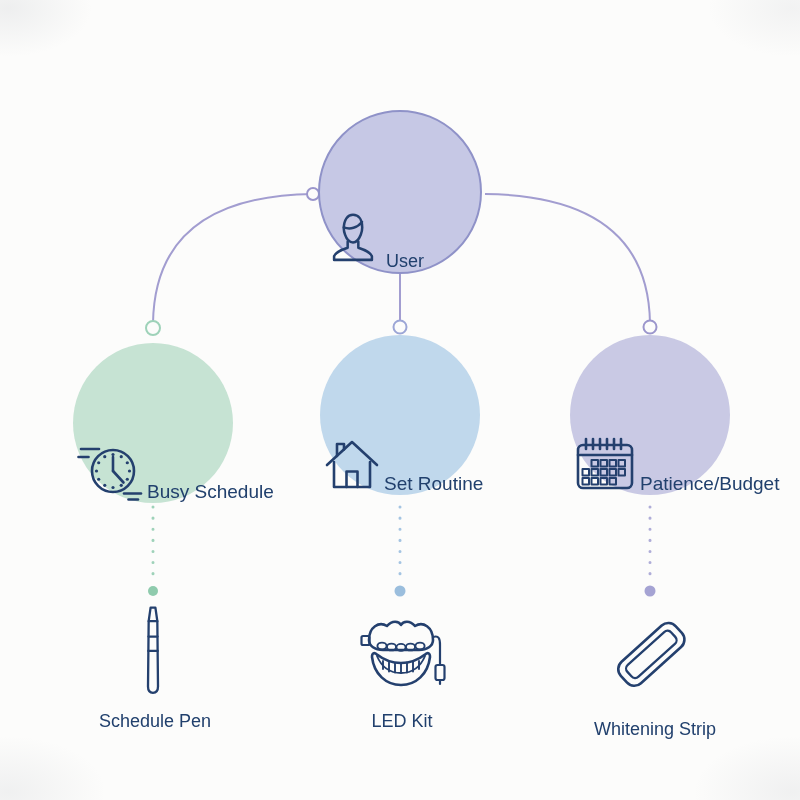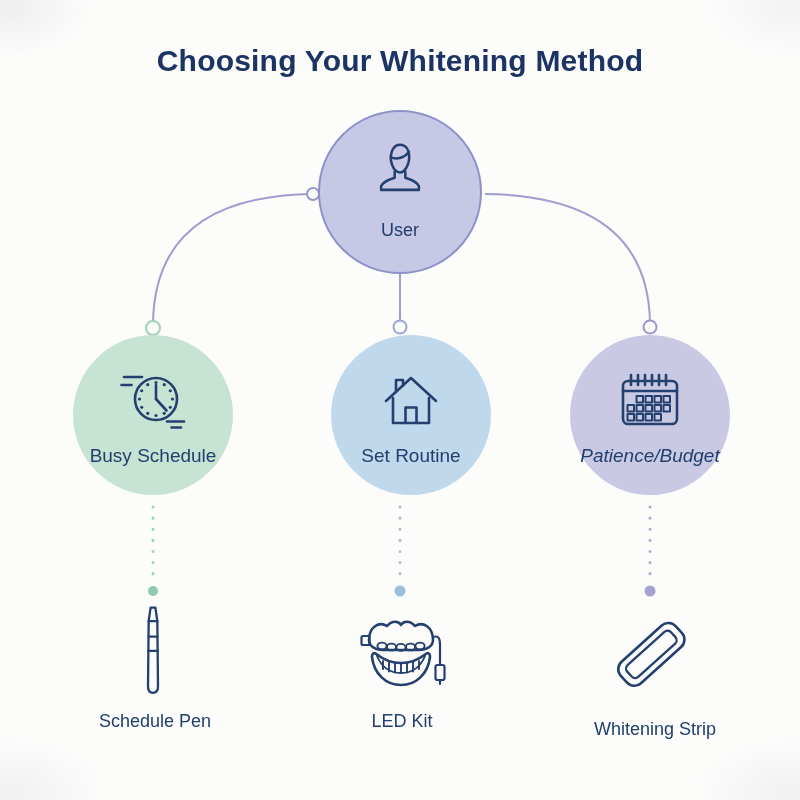--- a/index.html
+++ b/index.html
@@ -14,26 +14,26 @@
       #fcfcfb;
   }
   .title {
     position:absolute; top:44px; left:0; width:800px; margin:0;
     text-align:center; font-size:30px; font-weight:bold; letter-spacing:.2px;
     color:#1b3464;
   }
   .connectors { position:absolute; left:0; top:0; z-index:1; }
   .node {
     position:absolute; border-radius:50%; z-index:2;
-    display:flex; flex-direction:column; align-items:center;
+    display:flex; flex-direction:row; align-items:flex-end;
   }
   .node-user   { left:318px; top:110px; width:160px; height:160px; background:#c6c8e5; border:2px solid #8f92c8; }
-  .node-busy   { left:73px;  top:335px; width:160px; height:160px; background:#c6e3d3; }
-  .node-routine{ left:331px; top:335px; width:160px; height:160px; background:#c0d8ec; }
-  .node-patience{ left:570px; top:335px; width:160px; height:160px; background:#c9c9e4;font-style:italic; }
+  .node-busy   { left:73px;  top:343px; width:160px; height:160px; background:#c6e3d3; }
+  .node-routine{ left:320px; top:335px; width:160px; height:160px; background:#c0d8ec; }
+  .node-patience{ left:570px; top:335px; width:160px; height:160px; background:#c9c9e4; }
   .icon-box { height:64px; display:flex; align-items:center; justify-content:center; margin-top:32px; }
   .node-user .icon-box { margin-top:26px; }
   .nlabel { margin-top:14px; font-size:19px; color:#21406d; white-space:nowrap; }
   .node-user .nlabel { margin-top:18px; font-size:18px; }
   .outcome-icon { position:absolute; z-index:2; }
   .pen-pos   { left:133px; top:600px; }
   .led-pos   { left:349px; top:612px; }
   .strip-pos { left:605px; top:612px; }
   .outcome-label {
     position:absolute; top:711px; width:220px; text-align:center;
@@ -42,21 +42,20 @@
   .pen-label   { left:45px; }
   .led-label   { left:292px; }
   .strip-label { left:545px;margin-top:8px; }
   .ic { stroke:#24406e; fill:none; stroke-linecap:round; stroke-linejoin:round; }
 </style>
 </head>
 <body>
 
 <div class="canvas">
 
-  <h1 class="title">Choosing Your Whitening Method</h1>
 
   <svg class="connectors" width="800" height="800" viewBox="0 0 800 800">
     <g stroke="#a29dd0" stroke-width="2" fill="none">
       <path d="M313 194 Q155 196 153 323"></path>
       <path d="M400 274 L400 321"></path>
       <path d="M485 194 Q648 196 650 323"></path>
     </g>
     <g fill="#fcfcfb" stroke-width="2">
       <circle cx="313" cy="194" r="6" stroke="#9b96cc"></circle>
       <circle cx="153" cy="328" r="7" stroke="#9ed2b9"></circle>

